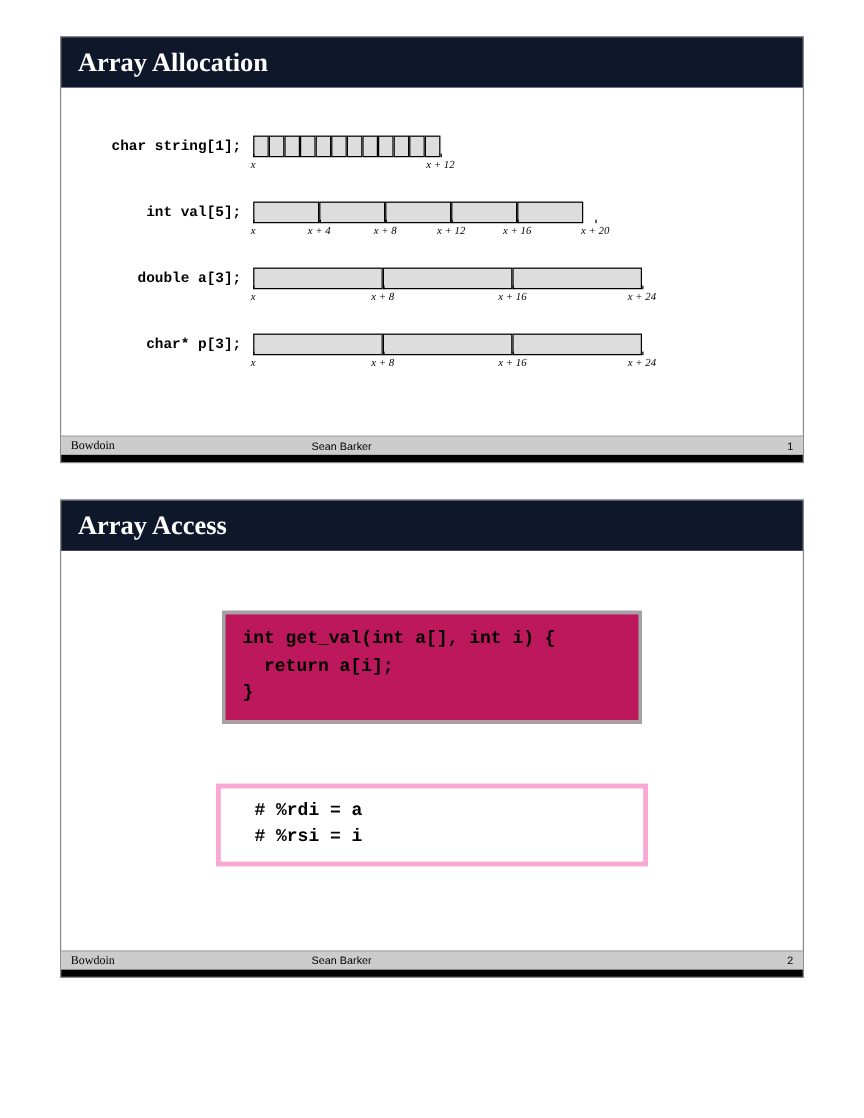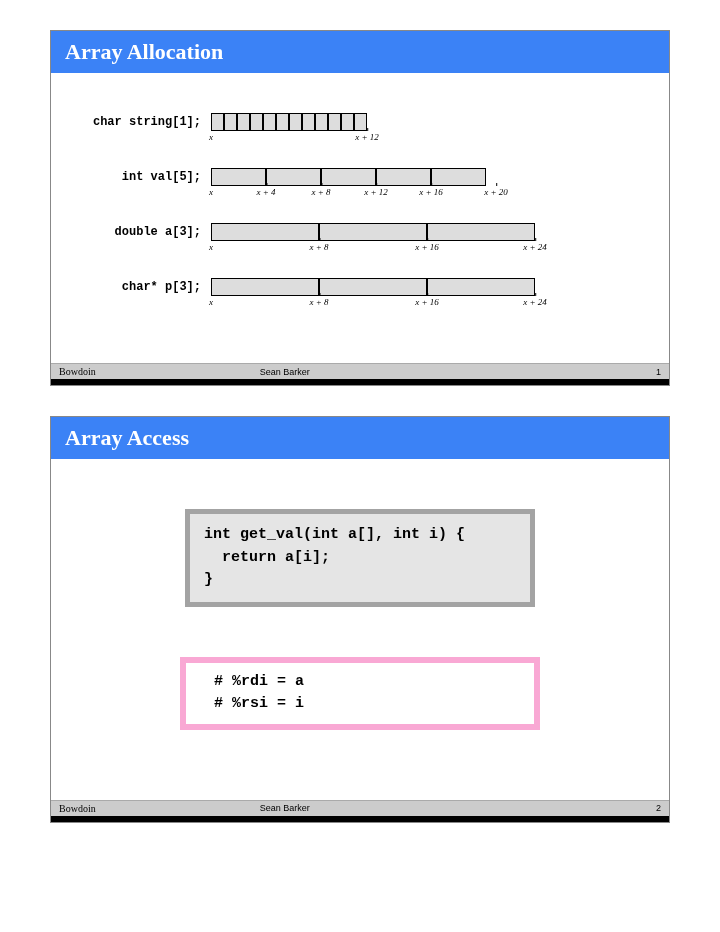--- a/index.html
+++ b/index.html
@@ -13,21 +13,21 @@
       margin: 0 auto;
       padding: 30px 50px 10px 50px;
     }
     .slide {
       border: 1px solid #888;
       background: #fff;
       margin-bottom: 30px;
       position: relative;
     }
     .slide-title {
-      background: #3b82f6;
+      background: #0f172a;
       color: #fff;
       padding: 8px 14px;
       font-size: 22px;
       font-weight: bold;
     }
     .slide-body {
       padding: 40px 20px 20px 20px;
       min-height: 290px;
     }
     .slide-footer {
@@ -115,26 +115,26 @@
     .code-box {
       font-family: 'Courier New', monospace;
       font-size: 15px;
       font-weight: bold;
       line-height: 1.5;
       padding: 10px 14px;
       margin: 0 auto 50px auto;
       width: 350px;
     }
     .code-yellow {
-      background: #e5e5e5;
-      border: 5px solid #a3a3a3;
+      background: #be185d;
+      border: 3px solid #a3a3a3;
     }
     .code-white {
       background: #fff;
-      border: 6px solid #f9a8d4;
+      border: 4px solid #f9a8d4;
       width: 360px;
       padding: 8px 10px;
     }
   </style>
 </head>
 <body>
 
 <div class="page">
 
   <div class="slide">

